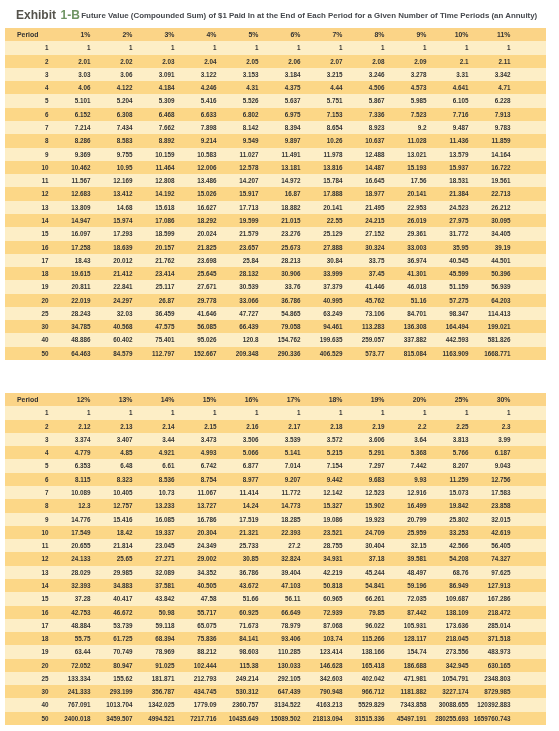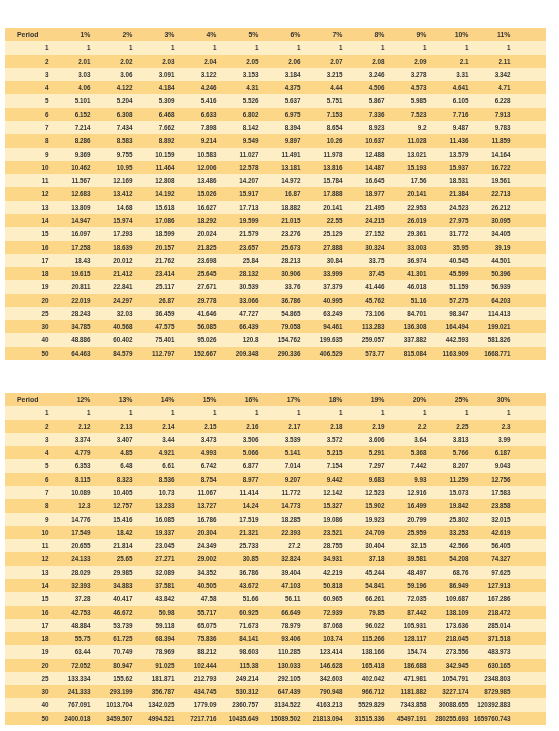--- a/index.html
+++ b/index.html
@@ -21,20 +21,25 @@
   .col-pad    { width:35.5px; }
   .fv-table th.c-period { text-align:left; padding-left:12px; }
   #t1 { top:28px; }
   #t2 { top:393px; }
 </style>
 </head>
 <body>
 
 <div class="page">
 
+  <div class="title-bar">
+    <span class="ex-label">Exhibit</span>
+    <span class="ex-num">1-B</span>
+    <span class="ex-title">Future Value (Compounded Sum) of $1 Paid In at the End of Each Period for a Given Number of Time Periods (an Annuity)</span>
+  </div>
 
   <div class="table-wrap" id="t1">
     <table class="fv-table">
         <colgroup>
           <col class="col-period">
           <col class="col-num">
           <col class="col-num">
           <col class="col-num">
           <col class="col-num">
           <col class="col-num">

